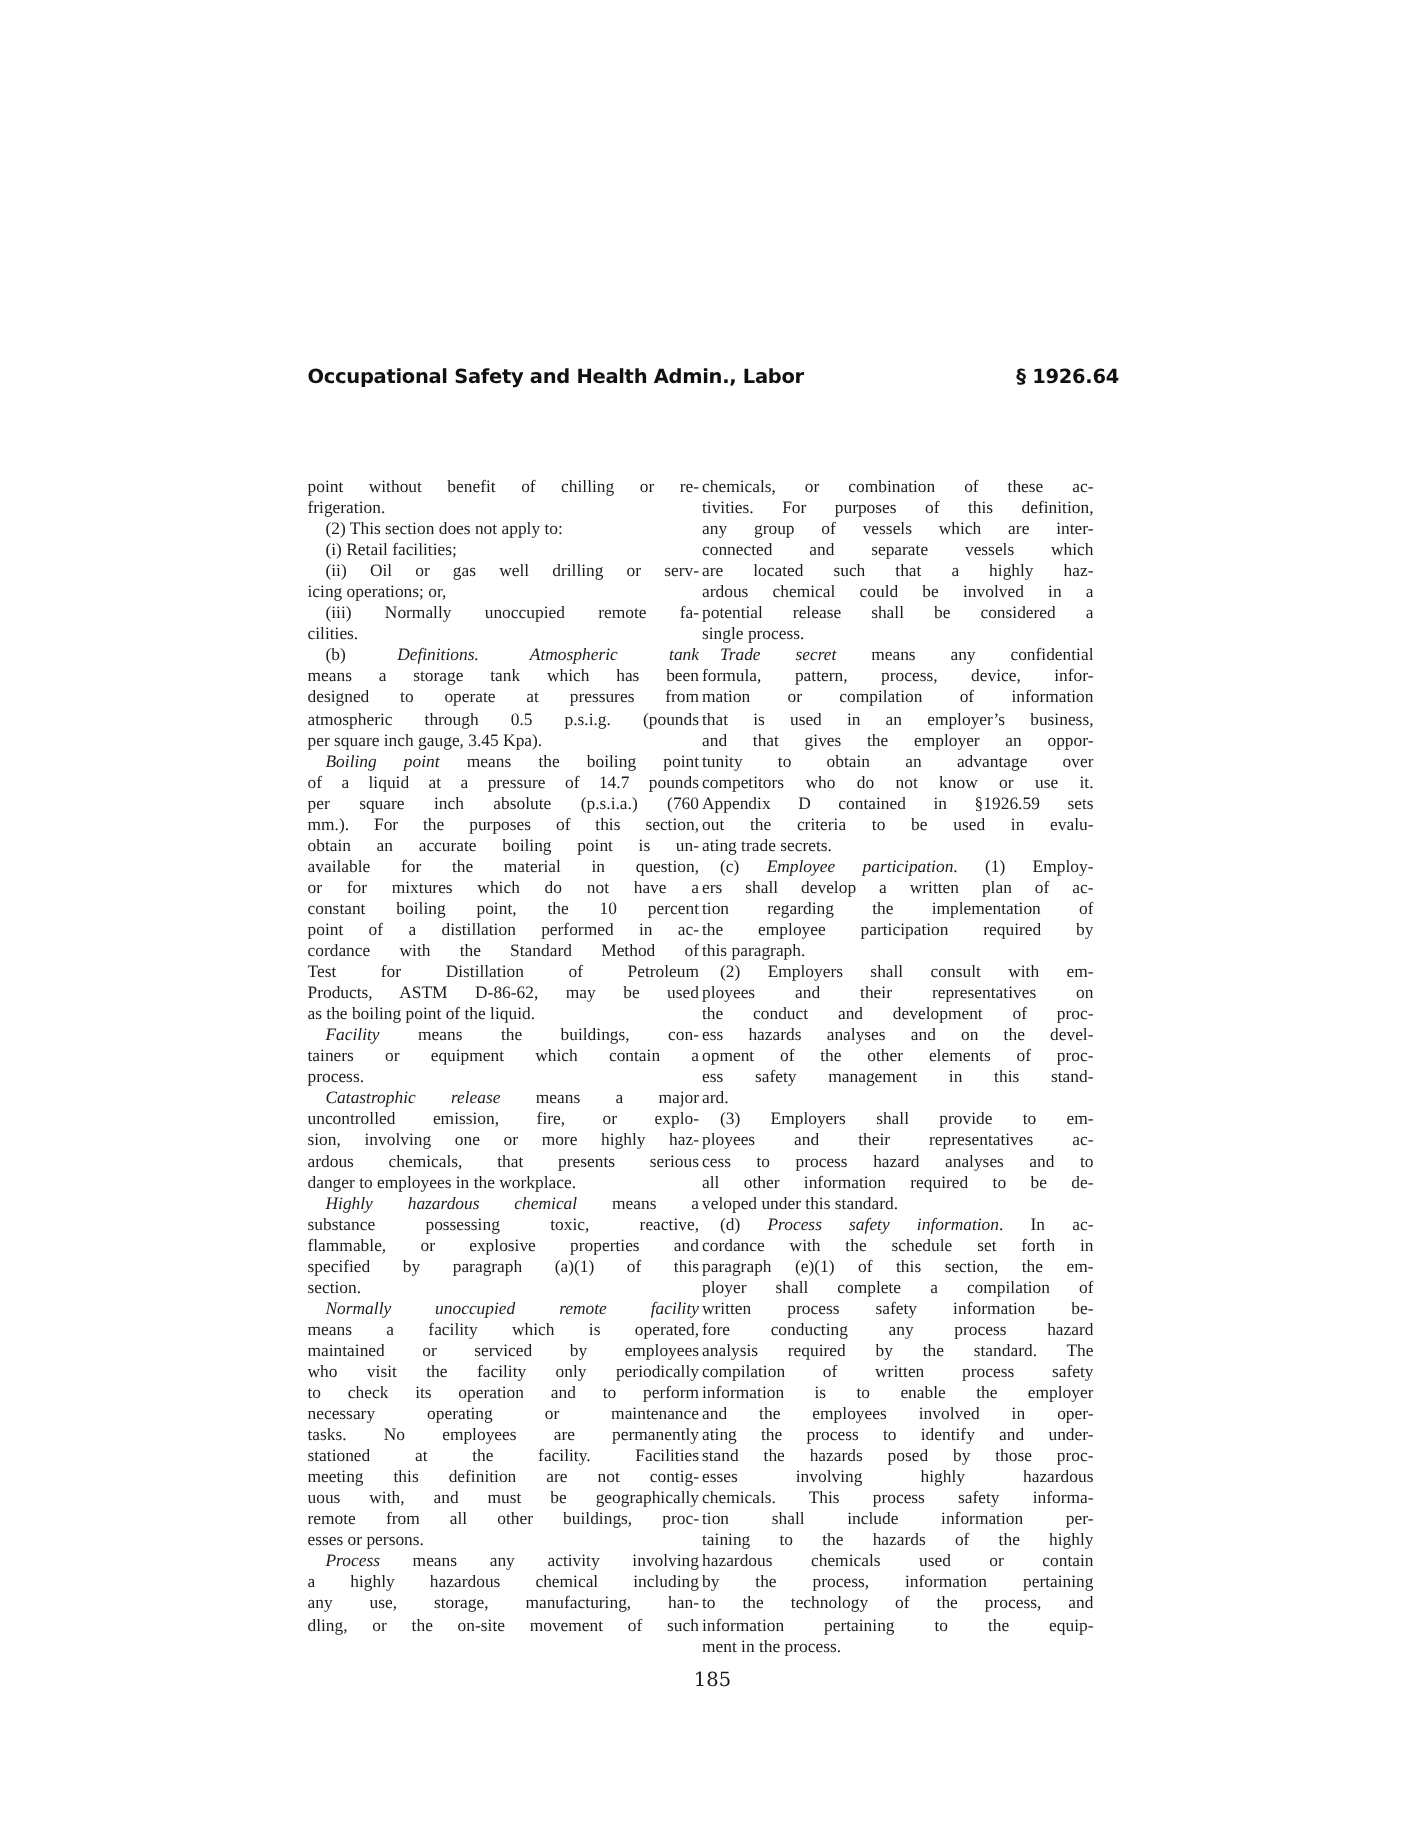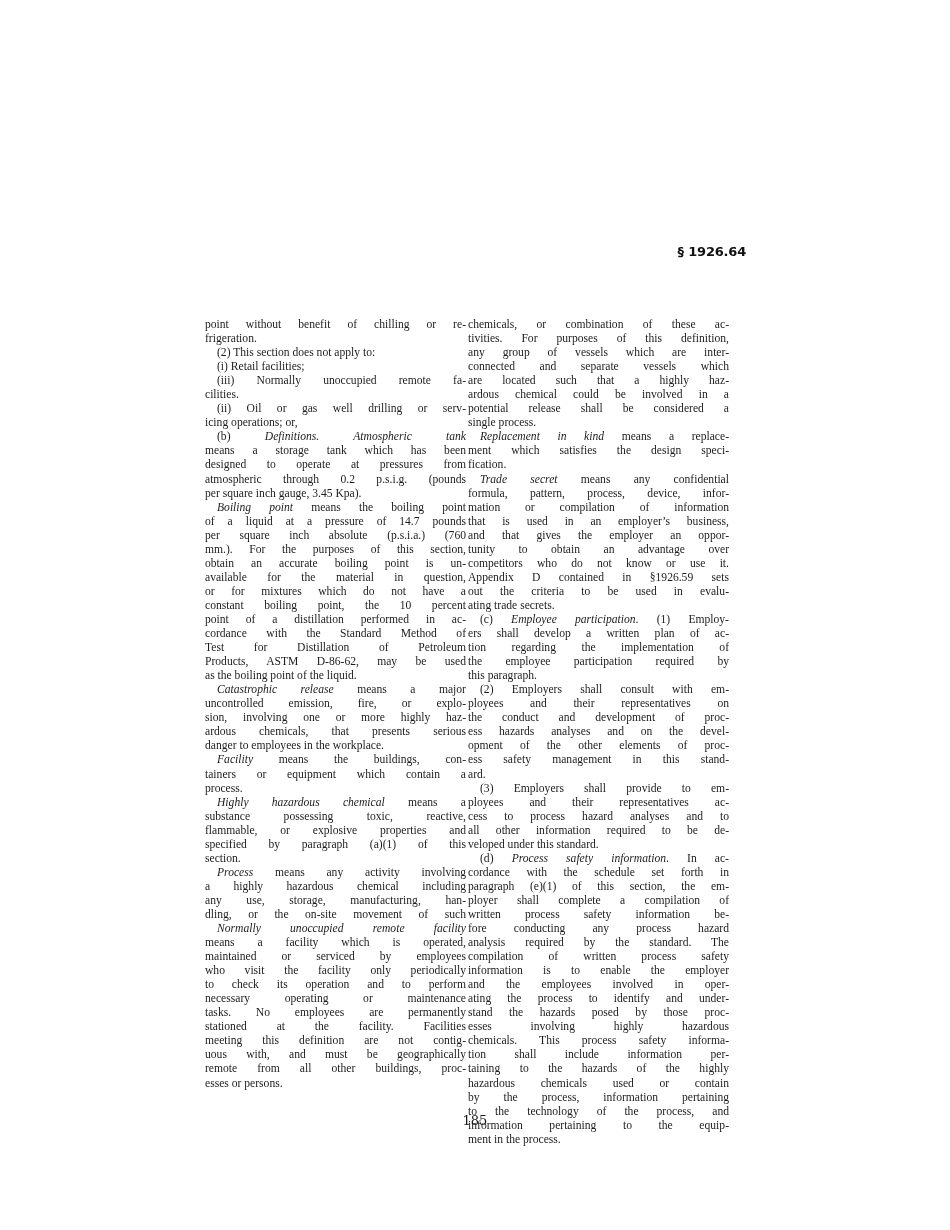--- a/index.html
+++ b/index.html
@@ -61,119 +61,115 @@
       text-align: center;
       font-family: "DejaVu Serif", serif;
       font-size: 13px;
       color: #1a1a1a;
     }
   </style>
 </head>
 <body>
 
 <div class="page-header">
+  <span class="title">Occupational Safety and Health Admin., Labor</span>
   <span class="section">§ 1926.64</span>
 </div>
 
 <div class="column col-left" id="col-0">
     <div>
       <span class="line" style="white-space: normal; word-spacing: 0px; overflow: hidden;"><span>point without benefit of chilling or re-</span></span>
       <span class="line last" style="white-space: normal; word-spacing: 0px; overflow: hidden;"><span>frigeration.</span></span>
     </div>
     <div>
       <span class="line last indent" style="white-space: normal; word-spacing: 0px; overflow: hidden;"><span>(2) This section does not apply to:</span></span>
     </div>
     <div>
       <span class="line last indent" style="white-space: normal; word-spacing: 0px; overflow: hidden;"><span>(i) Retail facilities;</span></span>
     </div>
     <div>
+      <span class="line indent" style="white-space: normal; word-spacing: 0px; overflow: hidden;"><span>(ii) Oil or gas well drilling or serv-</span></span>
+      <span class="line last" style="white-space: normal; word-spacing: 0px; overflow: hidden;"><span>icing operations; or,</span></span>
+    </div>
+    <div>
       <span class="line indent" style="white-space: normal; word-spacing: 0px; overflow: hidden;"><span>(iii) Normally unoccupied remote fa-</span></span>
       <span class="line last" style="white-space: normal; word-spacing: 0px; overflow: hidden;"><span>cilities.</span></span>
-    </div>
-    <div>
-      <span class="line indent" style="white-space: normal; word-spacing: 0px; overflow: hidden;"><span>(ii) Oil or gas well drilling or serv-</span></span>
-      <span class="line last" style="white-space: normal; word-spacing: 0px; overflow: hidden;"><span>icing operations; or,</span></span>
     </div>
     <div>
       <span class="line indent" style="white-space: normal; word-spacing: 0px; overflow: hidden;"><span>(b) </span><i>Definitions. Atmospheric tank</i></span>
       <span class="line" style="white-space: normal; word-spacing: 0px; overflow: hidden;"><span>means a storage tank which has been</span></span>
       <span class="line" style="white-space: normal; word-spacing: 0px; overflow: hidden;"><span>designed to operate at pressures from</span></span>
-      <span class="line" style="white-space: normal; word-spacing: 0px; overflow: hidden;"><span>atmospheric through 0.2 p.s.i.g. (pounds</span></span>
+      <span class="line" style="white-space: normal; word-spacing: 0px; overflow: hidden;"><span>atmospheric through 0.5 p.s.i.g. (pounds</span></span>
       <span class="line last" style="white-space: normal; word-spacing: 0px; overflow: hidden;"><span>per square inch gauge, 3.45 Kpa).</span></span>
     </div>
     <div>
       <span class="line indent" style="white-space: normal; word-spacing: 0px; overflow: hidden;"><i>Boiling point</i><span> means the boiling point</span></span>
       <span class="line" style="white-space: normal; word-spacing: 0px; overflow: hidden;"><span>of a liquid at a pressure of 14.7 pounds</span></span>
       <span class="line" style="white-space: normal; word-spacing: 0px; overflow: hidden;"><span>per square inch absolute (p.s.i.a.) (760</span></span>
       <span class="line" style="white-space: normal; word-spacing: 0px; overflow: hidden;"><span>mm.). For the purposes of this section,</span></span>
       <span class="line" style="white-space: normal; word-spacing: 0px; overflow: hidden;"><span>obtain an accurate boiling point is un-</span></span>
       <span class="line" style="white-space: normal; word-spacing: 0px; overflow: hidden;"><span>available for the material in question,</span></span>
       <span class="line" style="white-space: normal; word-spacing: 0px; overflow: hidden;"><span>or for mixtures which do not have a</span></span>
       <span class="line" style="white-space: normal; word-spacing: 0px; overflow: hidden;"><span>constant boiling point, the 10 percent</span></span>
       <span class="line" style="white-space: normal; word-spacing: 0px; overflow: hidden;"><span>point of a distillation performed in ac-</span></span>
       <span class="line" style="white-space: normal; word-spacing: 0px; overflow: hidden;"><span>cordance with the Standard Method of</span></span>
       <span class="line" style="white-space: normal; word-spacing: 0px; overflow: hidden;"><span>Test for Distillation of Petroleum</span></span>
       <span class="line" style="white-space: normal; word-spacing: 0px; overflow: hidden;"><span>Products, ASTM D-86-62, may be used</span></span>
       <span class="line last" style="white-space: normal; word-spacing: 0px; overflow: hidden;"><span>as the boiling point of the liquid.</span></span>
     </div>
     <div>
+      <span class="line indent" style="white-space: normal; word-spacing: 0px; overflow: hidden;"><i>Facility</i><span> means the buildings, con-</span></span>
+      <span class="line" style="white-space: normal; word-spacing: 0px; overflow: hidden;"><span>tainers or equipment which contain a</span></span>
+      <span class="line last" style="white-space: normal; word-spacing: 0px; overflow: hidden;"><span>process.</span></span>
+    </div>
+    <div>
       <span class="line indent" style="white-space: normal; word-spacing: 0px; overflow: hidden;"><i>Catastrophic release</i><span> means a major</span></span>
       <span class="line" style="white-space: normal; word-spacing: 0px; overflow: hidden;"><span>uncontrolled emission, fire, or explo-</span></span>
       <span class="line" style="white-space: normal; word-spacing: 0px; overflow: hidden;"><span>sion, involving one or more highly haz-</span></span>
       <span class="line" style="white-space: normal; word-spacing: 0px; overflow: hidden;"><span>ardous chemicals, that presents serious</span></span>
       <span class="line last" style="white-space: normal; word-spacing: 0px; overflow: hidden;"><span>danger to employees in the workplace.</span></span>
     </div>
     <div>
-      <span class="line indent" style="white-space: normal; word-spacing: 0px; overflow: hidden;"><i>Facility</i><span> means the buildings, con-</span></span>
-      <span class="line" style="white-space: normal; word-spacing: 0px; overflow: hidden;"><span>tainers or equipment which contain a</span></span>
-      <span class="line last" style="white-space: normal; word-spacing: 0px; overflow: hidden;"><span>process.</span></span>
-    </div>
-    <div>
       <span class="line indent" style="white-space: normal; word-spacing: 0px; overflow: hidden;"><i>Highly hazardous chemical</i><span> means a</span></span>
       <span class="line" style="white-space: normal; word-spacing: 0px; overflow: hidden;"><span>substance possessing toxic, reactive,</span></span>
       <span class="line" style="white-space: normal; word-spacing: 0px; overflow: hidden;"><span>flammable, or explosive properties and</span></span>
       <span class="line" style="white-space: normal; word-spacing: 0px; overflow: hidden;"><span>specified by paragraph (a)(1) of this</span></span>
       <span class="line last" style="white-space: normal; word-spacing: 0px; overflow: hidden;"><span>section.</span></span>
-    </div>
-    <div>
-      <span class="line indent" style="white-space: normal; word-spacing: 0px; overflow: hidden;"><i>Process</i><span> means any activity involving</span></span>
-      <span class="line" style="white-space: normal; word-spacing: 0px; overflow: hidden;"><span>a highly hazardous chemical including</span></span>
-      <span class="line" style="white-space: normal; word-spacing: 0px; overflow: hidden;"><span>any use, storage, manufacturing, han-</span></span>
-      <span class="line" style="white-space: normal; word-spacing: 0px; overflow: hidden;"><span>dling, or the on-site movement of such</span></span>
     </div>
     <div>
       <span class="line indent" style="white-space: normal; word-spacing: 0px; overflow: hidden;"><i>Normally unoccupied remote facility</i></span>
       <span class="line" style="white-space: normal; word-spacing: 0px; overflow: hidden;"><span>means a facility which is operated,</span></span>
       <span class="line" style="white-space: normal; word-spacing: 0px; overflow: hidden;"><span>maintained or serviced by employees</span></span>
       <span class="line" style="white-space: normal; word-spacing: 0px; overflow: hidden;"><span>who visit the facility only periodically</span></span>
       <span class="line" style="white-space: normal; word-spacing: 0px; overflow: hidden;"><span>to check its operation and to perform</span></span>
       <span class="line" style="white-space: normal; word-spacing: 0px; overflow: hidden;"><span>necessary operating or maintenance</span></span>
       <span class="line" style="white-space: normal; word-spacing: 0px; overflow: hidden;"><span>tasks. No employees are permanently</span></span>
       <span class="line" style="white-space: normal; word-spacing: 0px; overflow: hidden;"><span>stationed at the facility. Facilities</span></span>
       <span class="line" style="white-space: normal; word-spacing: 0px; overflow: hidden;"><span>meeting this definition are not contig-</span></span>
       <span class="line" style="white-space: normal; word-spacing: 0px; overflow: hidden;"><span>uous with, and must be geographically</span></span>
       <span class="line" style="white-space: normal; word-spacing: 0px; overflow: hidden;"><span>remote from all other buildings, proc-</span></span>
       <span class="line last" style="white-space: normal; word-spacing: 0px; overflow: hidden;"><span>esses or persons.</span></span>
     </div>
+    <div>
+      <span class="line indent" style="white-space: normal; word-spacing: 0px; overflow: hidden;"><i>Process</i><span> means any activity involving</span></span>
+      <span class="line" style="white-space: normal; word-spacing: 0px; overflow: hidden;"><span>a highly hazardous chemical including</span></span>
+      <span class="line" style="white-space: normal; word-spacing: 0px; overflow: hidden;"><span>any use, storage, manufacturing, han-</span></span>
+      <span class="line" style="white-space: normal; word-spacing: 0px; overflow: hidden;"><span>dling, or the on-site movement of such</span></span>
+    </div>
   </div>
 <div class="column col-right" id="col-1">
     <div>
       <span class="line" style="white-space: normal; word-spacing: 0px; overflow: hidden;"><span>chemicals, or combination of these ac-</span></span>
       <span class="line" style="white-space: normal; word-spacing: 0px; overflow: hidden;"><span>tivities. For purposes of this definition,</span></span>
       <span class="line" style="white-space: normal; word-spacing: 0px; overflow: hidden;"><span>any group of vessels which are inter-</span></span>
       <span class="line" style="white-space: normal; word-spacing: 0px; overflow: hidden;"><span>connected and separate vessels which</span></span>
       <span class="line" style="white-space: normal; word-spacing: 0px; overflow: hidden;"><span>are located such that a highly haz-</span></span>
       <span class="line" style="white-space: normal; word-spacing: 0px; overflow: hidden;"><span>ardous chemical could be involved in a</span></span>
       <span class="line" style="white-space: normal; word-spacing: 0px; overflow: hidden;"><span>potential release shall be considered a</span></span>
       <span class="line last" style="white-space: normal; word-spacing: 0px; overflow: hidden;"><span>single process.</span></span>
-    </div>
-    <div>
-      <span class="line indent" style="white-space: normal; word-spacing: 0px; overflow: hidden;"><i>Replacement in kind</i><span> means a replace-</span></span>
-      <span class="line" style="white-space: normal; word-spacing: 0px; overflow: hidden;"><span>ment which satisfies the design speci-</span></span>
-      <span class="line last" style="white-space: normal; word-spacing: 0px; overflow: hidden;"><span>fication.</span></span>
     </div>
     <div>
       <span class="line indent" style="white-space: normal; word-spacing: 0px; overflow: hidden;"><i>Trade secret</i><span> means any confidential</span></span>
       <span class="line" style="white-space: normal; word-spacing: 0px; overflow: hidden;"><span>formula, pattern, process, device, infor-</span></span>
       <span class="line" style="white-space: normal; word-spacing: 0px; overflow: hidden;"><span>mation or compilation of information</span></span>
       <span class="line" style="white-space: normal; word-spacing: 0px; overflow: hidden;"><span>that is used in an employer’s business,</span></span>
       <span class="line" style="white-space: normal; word-spacing: 0px; overflow: hidden;"><span>and that gives the employer an oppor-</span></span>
       <span class="line" style="white-space: normal; word-spacing: 0px; overflow: hidden;"><span>tunity to obtain an advantage over</span></span>
       <span class="line" style="white-space: normal; word-spacing: 0px; overflow: hidden;"><span>competitors who do not know or use it.</span></span>
       <span class="line" style="white-space: normal; word-spacing: 0px; overflow: hidden;"><span>Appendix D contained in §1926.59 sets</span></span>

